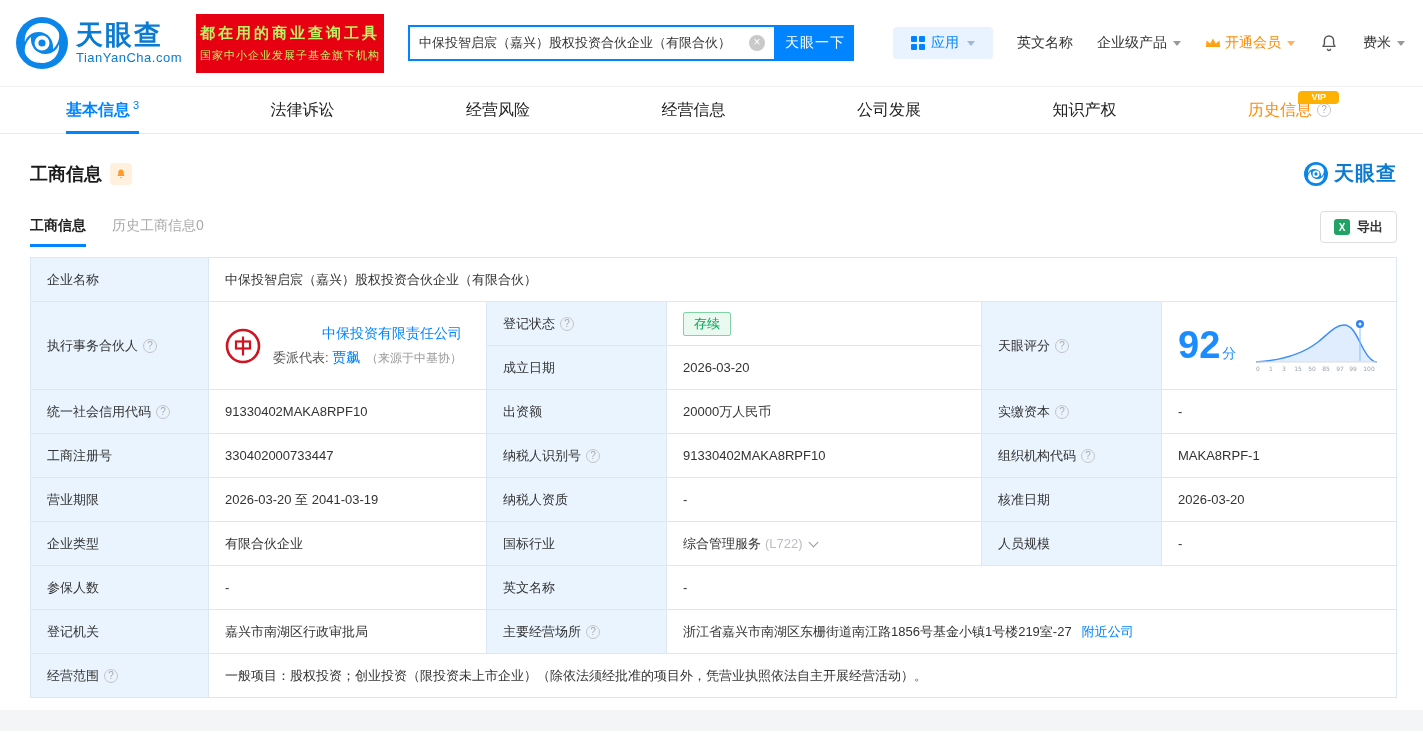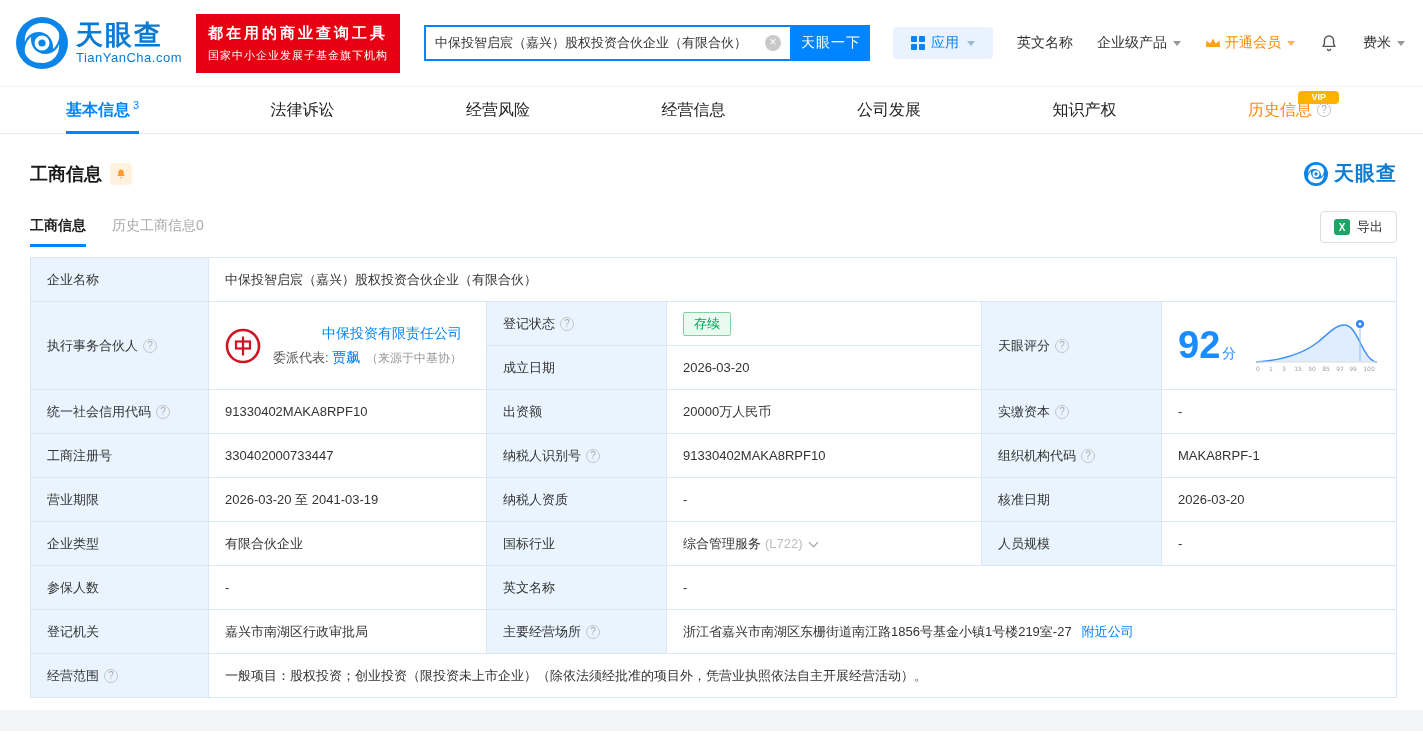--- a/index.html
+++ b/index.html
@@ -7,21 +7,21 @@
   body { font-family:"Liberation Sans","DejaVu Sans",sans-serif; background:#fff; color:#333; }
   [data-interactable="true"] { cursor:pointer; }
   a { text-decoration:none; }
 
   
   .header { display:flex; align-items:center; height:86px; padding:0 18px 0 16px; }
   .logo { display:flex; align-items:center; gap:8px; }
   .logo-icon { width:52px; height:52px; }
   .logo-text .brand { font-size:27px; font-weight:bold; color:#0b7ad1; letter-spacing:2px; line-height:1.1; }
   .logo-text .domain { font-size:13px; color:#0b7ad1; letter-spacing:.5px; }
-  .promo { background:#e60012; color:#ffffff; margin-left:14px; padding:10px 12px; text-align:center; }
+  .promo { background:#e60012; color:#bef264; margin-left:14px; padding:10px 4px; text-align:center; }
   .promo-line1 { font-size:15px; font-weight:bold; letter-spacing:3px; white-space:nowrap; }
   .promo-line2 { font-size:11px; margin-top:5px; letter-spacing:1px; white-space:nowrap; }
 
   .search-block { margin-left:24px; }
   .search-tabs { display:flex; align-items:center; gap:20px; margin-bottom:6px; }
   .search-tab { font-size:13px; color:#222; padding:2px 9px; }
   .search-tab.active { background:#0084ff; color:#fff; }
   .search-row { display:flex; }
   .search-input-wrap { width:368px; height:36px; border:2px solid #0084ff; display:flex; align-items:center; padding:0 9px; background:#fff; }
   .search-input { flex:1; border:none; outline:none; font-size:13px; color:#333; background:transparent; font-family:inherit; }
@@ -65,21 +65,21 @@
                 display:flex; align-items:center; justify-content:center; }
   .brand-right { margin-left:auto; display:flex; align-items:center; gap:6px; }
   .brand-right .bicon { width:24px; height:24px; }
   .brand-right .btext { font-size:20px; font-weight:bold; color:#0b7ad1; letter-spacing:1px; }
 
   .subtab-row { display:flex; align-items:flex-end; margin-top:24px; }
   .subtab { font-size:14px; margin-right:26px; padding-bottom:12px; position:relative; color:#aaa; }
   .subtab.active { color:#222; font-weight:bold; }
   .subtab.active::after { content:""; position:absolute; left:0; right:0; bottom:0; height:3px; background:#0084ff; }
   .export-btn { margin-left:auto; border:1px solid #ddd; border-radius:4px; height:32px; padding:0 13px;
-                display:flex; align-items:center; gap:7px; background:#fff; font-size:13px; color:#333; margin-bottom:4px; }
+                display:flex; align-items:center; gap:7px; background:#fff; font-size:13px; color:#333; margin-bottom:4px;font-weight:bold; }
   .excel-icon { width:16px; height:16px; background:#21a366; color:#fff; border-radius:3px; font-size:10px;
                 font-weight:bold; display:flex; align-items:center; justify-content:center; }
   .excel-icon::after { content:"X"; }
 
   
   .info-table { width:100%; border-collapse:collapse; table-layout:fixed; margin-top:10px; }
   .info-table td { border:1px solid #dbe7f3; font-size:13px; padding:0 16px; height:44px; color:#333; background:#fff; }
   .info-table td.lbl { background:#e9f4fe; }
   .link { color:#0084ff; }
   .status-badge { display:inline-block; border:1px solid #7fd3a4; background:#eafaf1; color:#00a854;

